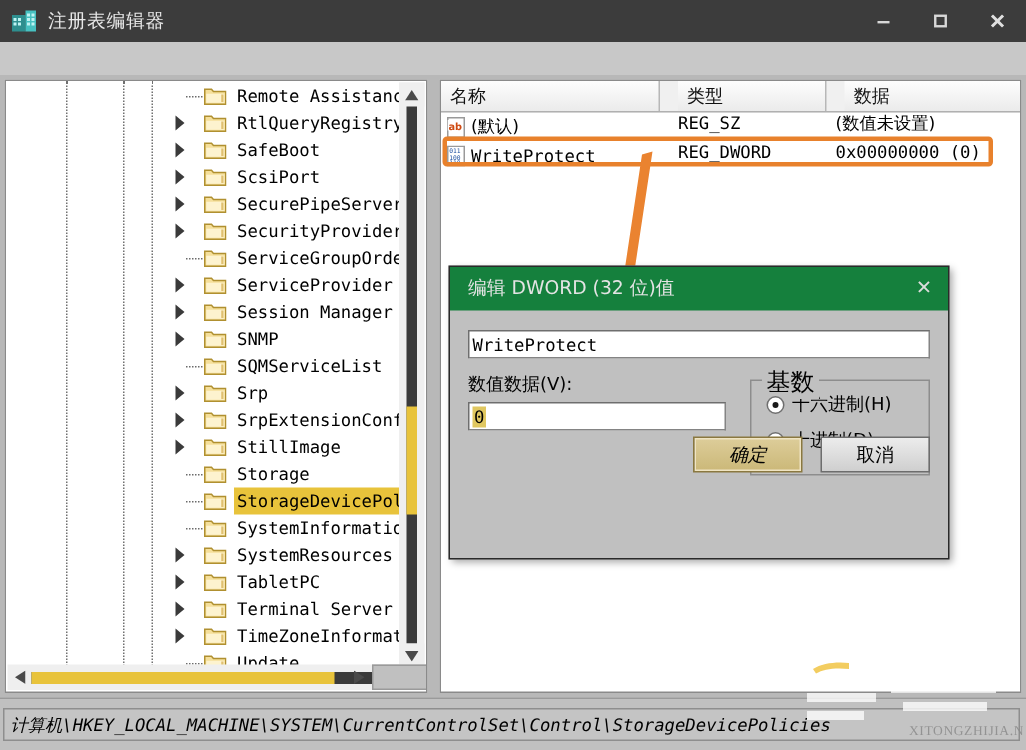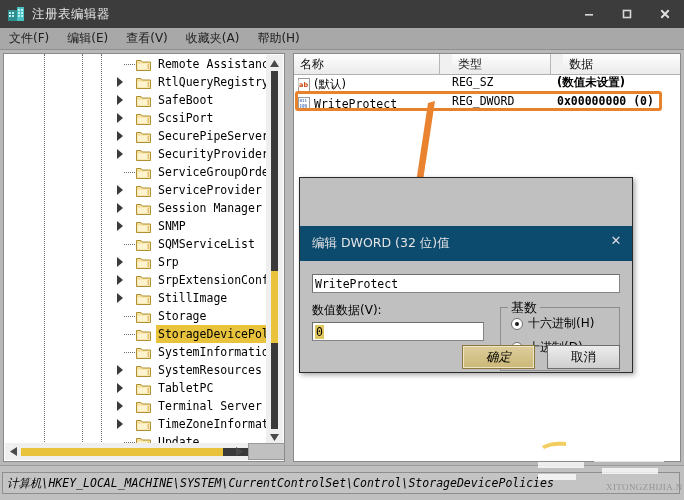--- a/index.html
+++ b/index.html
@@ -174,21 +174,21 @@
   .c-type { width: 105px; }
   .c-data { width: 124px; border-right: none; }
   .list-row {
     display: flex; height: 19px; 
     font-family: "DejaVu Sans Mono", monospace;
     font-size: 11.5px; color: #000;
   }
   .cell { overflow: hidden; white-space: nowrap; }
   .cell.name { width: 155px; display: flex; align-items: center; gap: 3px; padding-left: 3px; }
   .cell.type { width: 105px; padding-left: 3px; }
-  .cell.data { width: 124px; padding-left: 3px; font-weight: bold; }
+  .cell.data { width: 124px; padding-left: 3px; }
   .rowicon { width: 14px; height: 14px; flex: 0 0 auto; }
   .cn { font-family: "DejaVu Sans", sans-serif; font-size: 11.5px; }
 
   .row-highlight {
     position: absolute; left: 1px; top: 37px; width: 367px; height: 20px;
     border: 3px solid #e8812c; border-radius: 3px; pointer-events: none;
   }
 
   
   .statusbar {
@@ -213,23 +213,22 @@
   }
 
   
   .dialog {
     position: absolute; left: 299px; top: 177px; width: 334px; height: 196px;
     background: #c0c0c0;
     border: 1px solid #2a2a2a;
     box-shadow: 2px 2px 5px rgba(0,0,0,.35);
   }
   .dlg-title {
-    height: 35px; background: #0c4a6e; display: flex; align-items: center;
+    height: 29px; background: #15803d; display: flex; align-items: center;
     position: relative;
-    margin-top: 48px;
   }
   .dlg-title-text {
     margin-left: 12px; color: #e4e4e4; font-size: 12.5px;
     font-family: "DejaVu Sans", sans-serif; white-space: nowrap;
   }
   .dlg-close {
     position: absolute; right: 8px; top: 8px; width: 16px; height: 15px;
     color: #dcdcdc; font-size: 13px; line-height: 14px; text-align: center;
     font-family: "DejaVu Sans", sans-serif;
   }
@@ -248,21 +247,21 @@
   #name-field { margin: 3px 0 9px 0; width: 308px; }
   #value-field { margin-top: 3px; width: 172px; }
   .sel { background: #e0c760; padding: 0 1px; }
   .row2 { display: flex; gap: 16px; align-items: flex-start; }
   .groupbox {
     width: 124px; height: 64px; position: relative; margin-top: 5px;
     border: 1px solid #8d8d8d;
   }
   .group-legend {
     position: absolute; left: 7px; top: -9px; background: #c0c0c0; padding: 0 3px;
-    font-family: Liberation Sans, sans-serif; font-size: 13px; color: #000;
+    font-family: Liberation Sans, sans-serif; font-size: 16px; color: #000;
   }
   .radio-row { display: flex; align-items: center; gap: 5px; margin: 7px 0 0 10px; }
   .radio {
     width: 12px; height: 12px; border-radius: 50%;
     background: #fff; border: 1px solid #6f6f6f; position: relative; flex: 0 0 auto;
   }
   .radio.on::after {
     content: ""; position: absolute; left: 3px; top: 3px;
     width: 4px; height: 4px; border-radius: 50%; background: #1a1a1a;
   }
@@ -328,27 +327,20 @@
           </svg>
       </div>
       <div class="win-btn">
         <svg width="12" height="12" viewBox="0 0 12 12">
           <path d="M3 3 L9 9 M9 3 L3 9" stroke="#e0e0e0" stroke-width="2" stroke-linecap="square"></path>
         </svg>
       </div>
     </div>
   </div>
 
-  <div class="menubar">
-    <span class="menu-item">文件(F)</span>
-    <span class="menu-item">编辑(E)</span>
-    <span class="menu-item">查看(V)</span>
-    <span class="menu-item">收藏夹(A)</span>
-    <span class="menu-item">帮助(H)</span>
-  </div>
 
   <div class="content">
 
     <div class="tree-pane">
       <div class="guide" style="left:40px"></div>
       <div class="guide" style="left:78px"></div>
       <div class="guide" style="left:97px"></div>
 
       <div class="tree-list" id="tree-list">
           <div class="tree-row">

